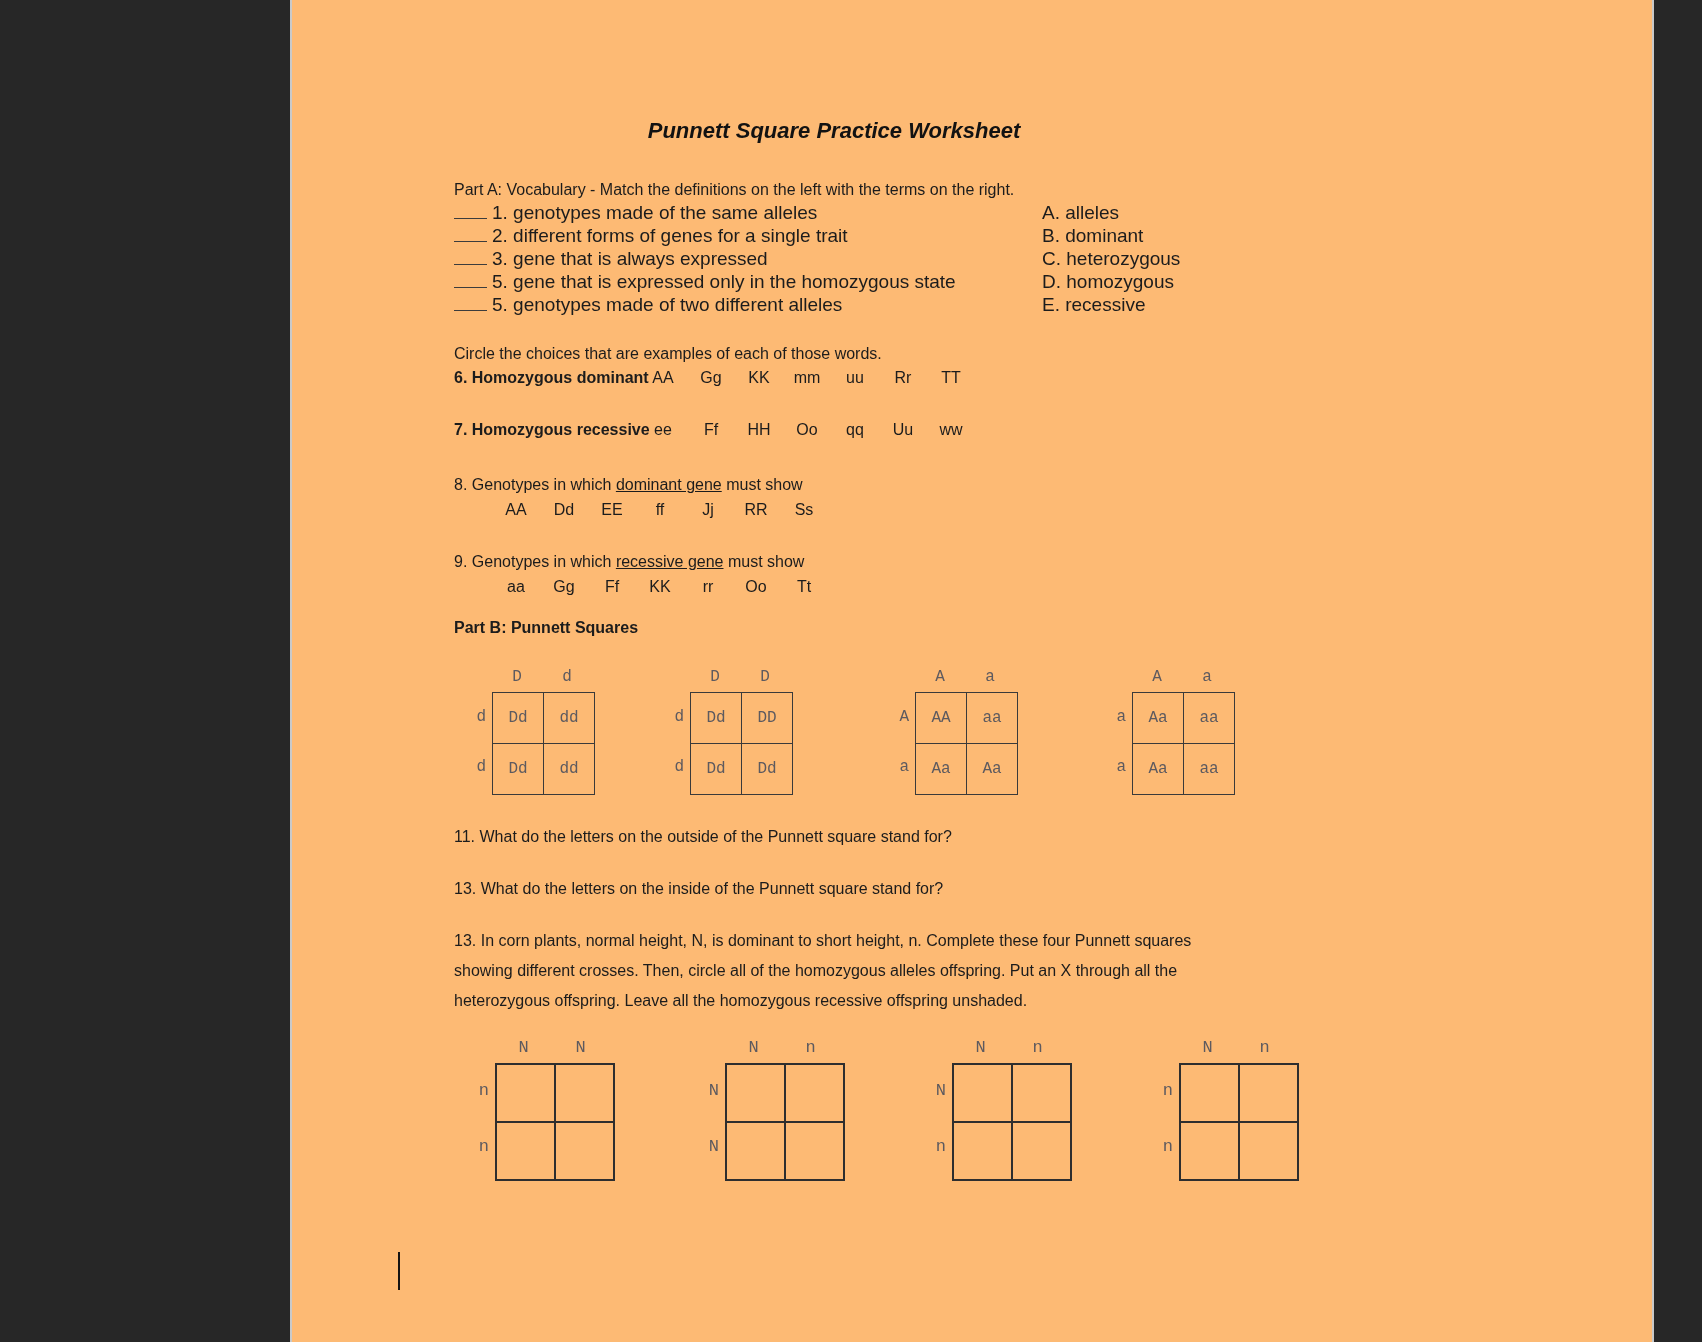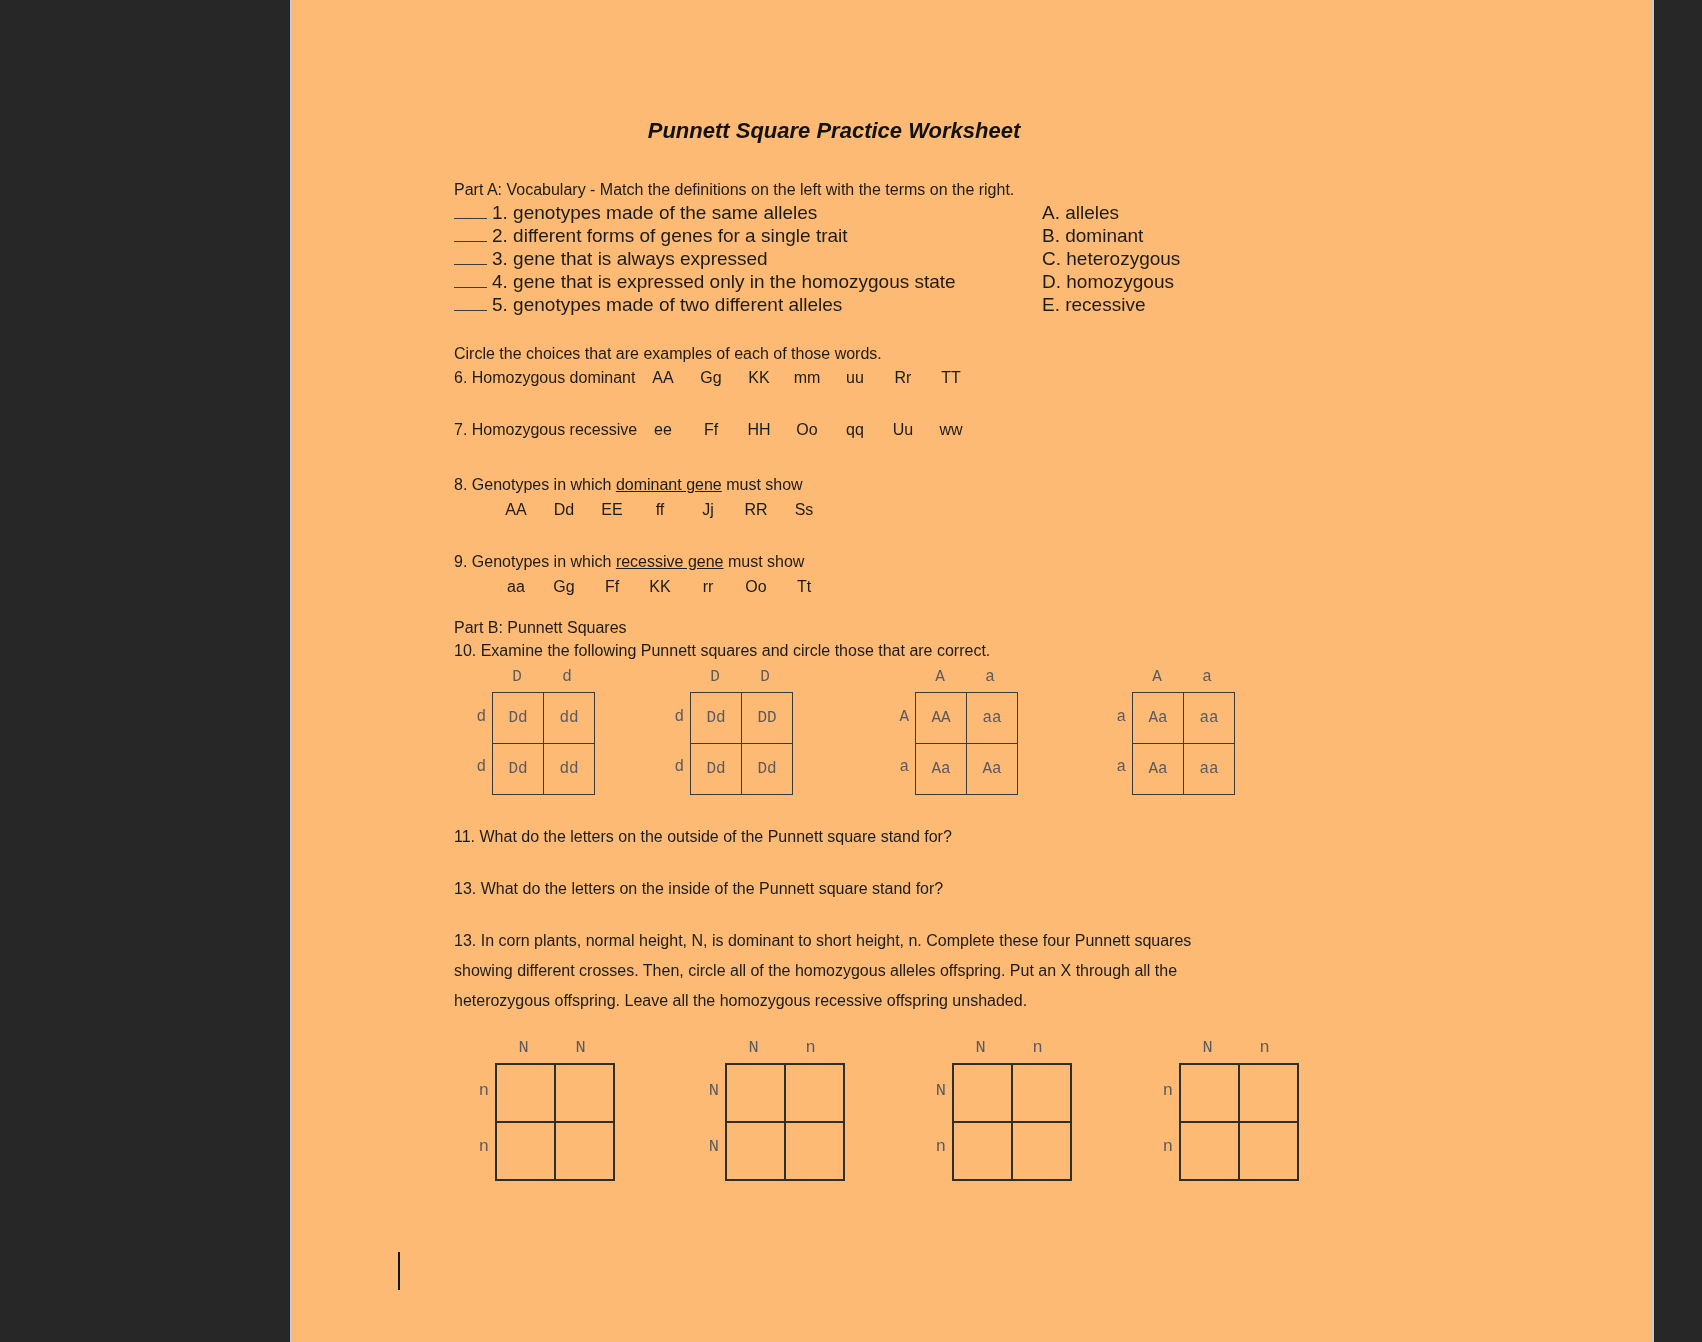--- a/index.html
+++ b/index.html
@@ -23,21 +23,21 @@
     position:absolute;left:162px;
     font-size:16px;color:#1c1c1c;
     white-space:nowrap;
   }
   .title{
     position:absolute;left:162px;top:118px;width:760px;
     text-align:center;
     font-size:22px;font-weight:bold;font-style:italic;color:#121212;
     white-space:nowrap;
   }
-  .bold{font-weight:normal;}
+  .bold{font-weight:bold;}
   .under{text-decoration:underline;}
   
   .mrow{position:absolute;left:162px;font-size:19px;color:#1c1c1c;white-space:nowrap;}
   .blank{
     display:inline-block;width:33px;height:14px;
     border-bottom:1.6px solid #3c3c3c;
     margin-right:5px;
   }
   .term{position:absolute;left:588px;top:0;white-space:nowrap;}
   
@@ -93,21 +93,21 @@
     </div>
     <div class="mrow" style="top:225px;">
       <span class="blank"></span><span>2. different forms of genes for a single trait</span>
       <span class="term">B. dominant</span>
     </div>
     <div class="mrow" style="top:248px;">
       <span class="blank"></span><span>3. gene that is always expressed</span>
       <span class="term">C. heterozygous</span>
     </div>
     <div class="mrow" style="top:271px;">
-      <span class="blank"></span><span>4. gene that is expressed only in the homozygous state</span>
+      <span class="blank"></span><span>5. gene that is expressed only in the homozygous state</span>
       <span class="term">D. homozygous</span>
     </div>
     <div class="mrow" style="top:294px;">
       <span class="blank"></span><span>5. genotypes made of two different alleles</span>
       <span class="term">E. recessive</span>
     </div>
 
     <div class="txt" style="top:345px;">Circle the choices that are examples of each of those words.</div>
 
     <div class="txt bold" style="top:369px;">6. Homozygous dominant</div>
@@ -148,21 +148,20 @@
       <span>aa</span>
       <span>Gg</span>
       <span>Ff</span>
       <span>KK</span>
       <span>rr</span>
       <span>Oo</span>
       <span>Tt</span>
     </div>
 
     <div class="txt bold" style="top:619px;">Part B: Punnett Squares</div>
-    <div class="txt" style="top:642px;">10. Examine the following Punnett squares and circle those that are correct.</div>
 
     <div class="punnett pa" style="left:178px;top:668px;">
       <div class="pt">
           <span>D</span>
           <span>d</span>
         </div>
       <div class="pl">
           <span>d</span>
           <span>d</span>
         </div>

